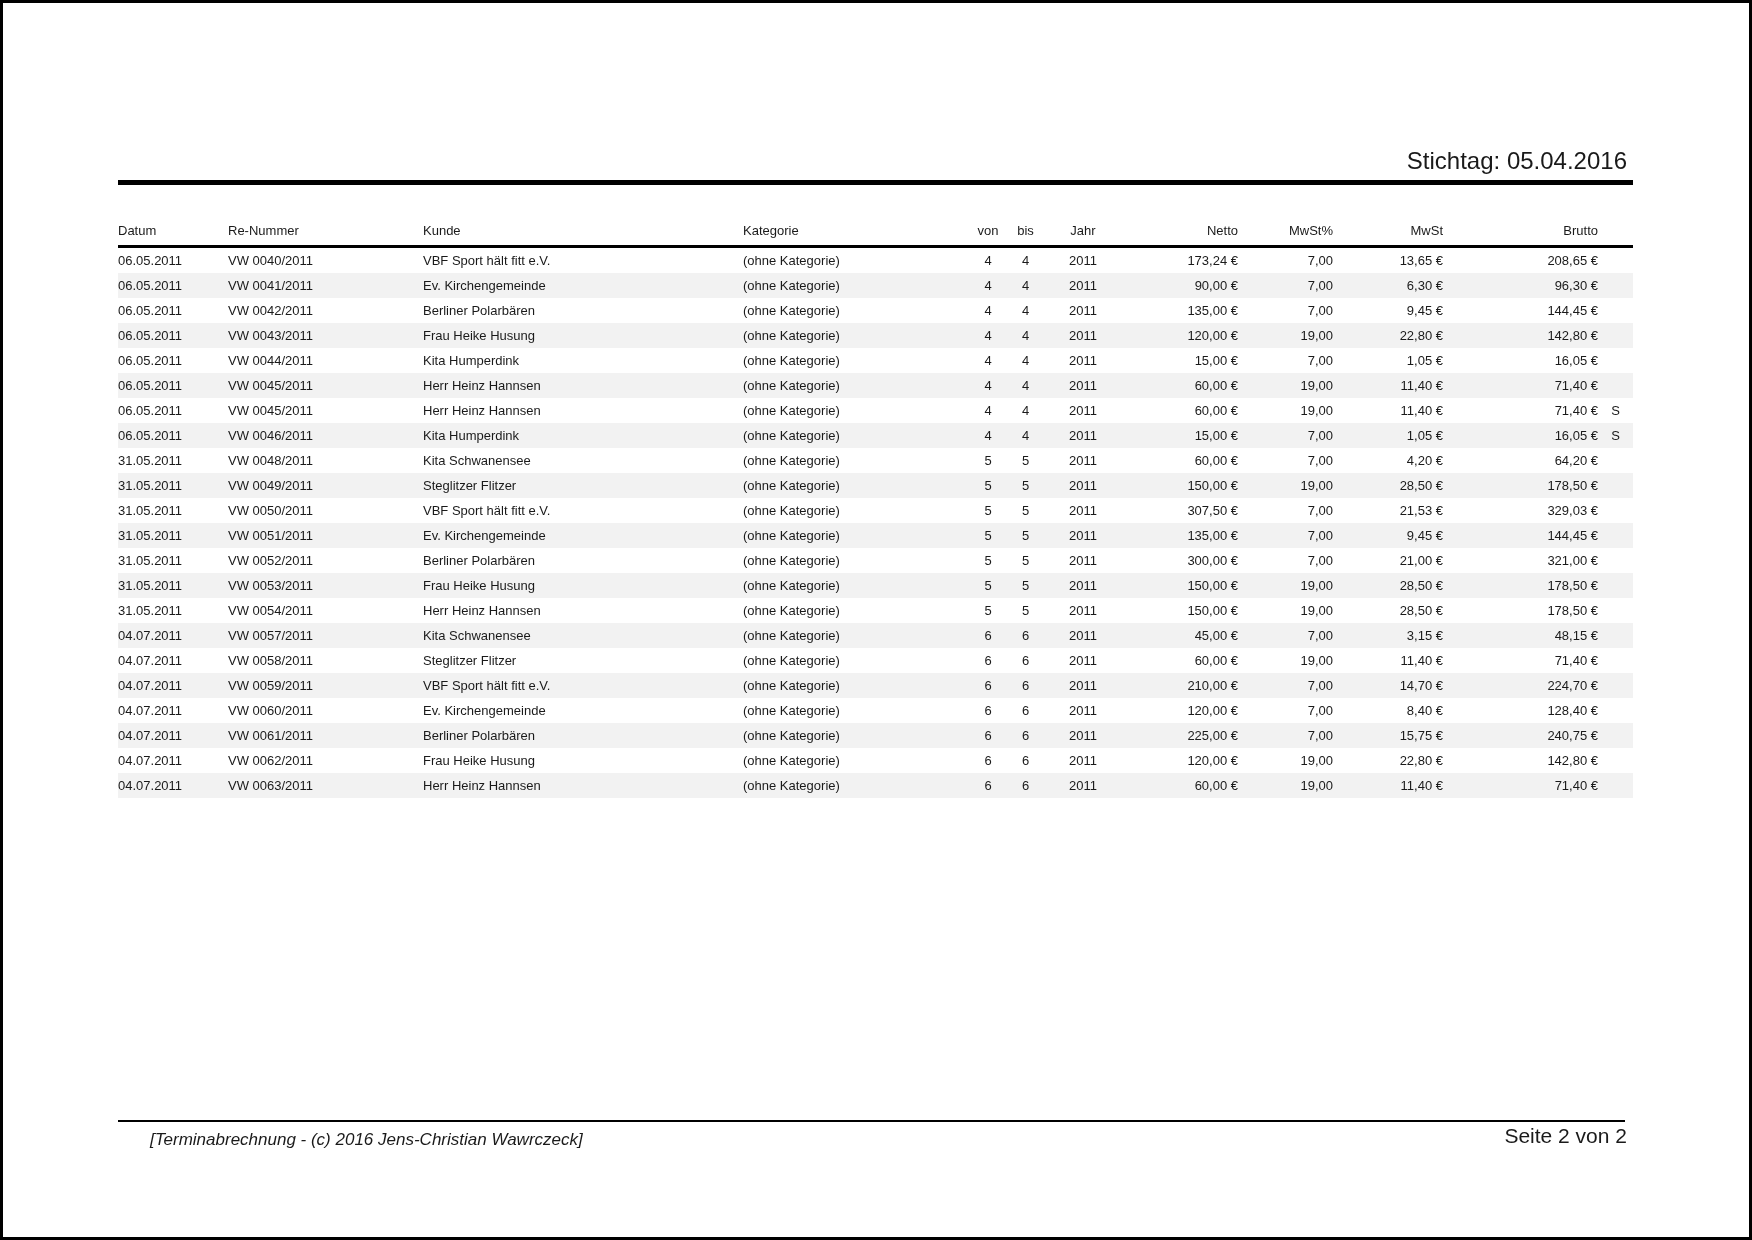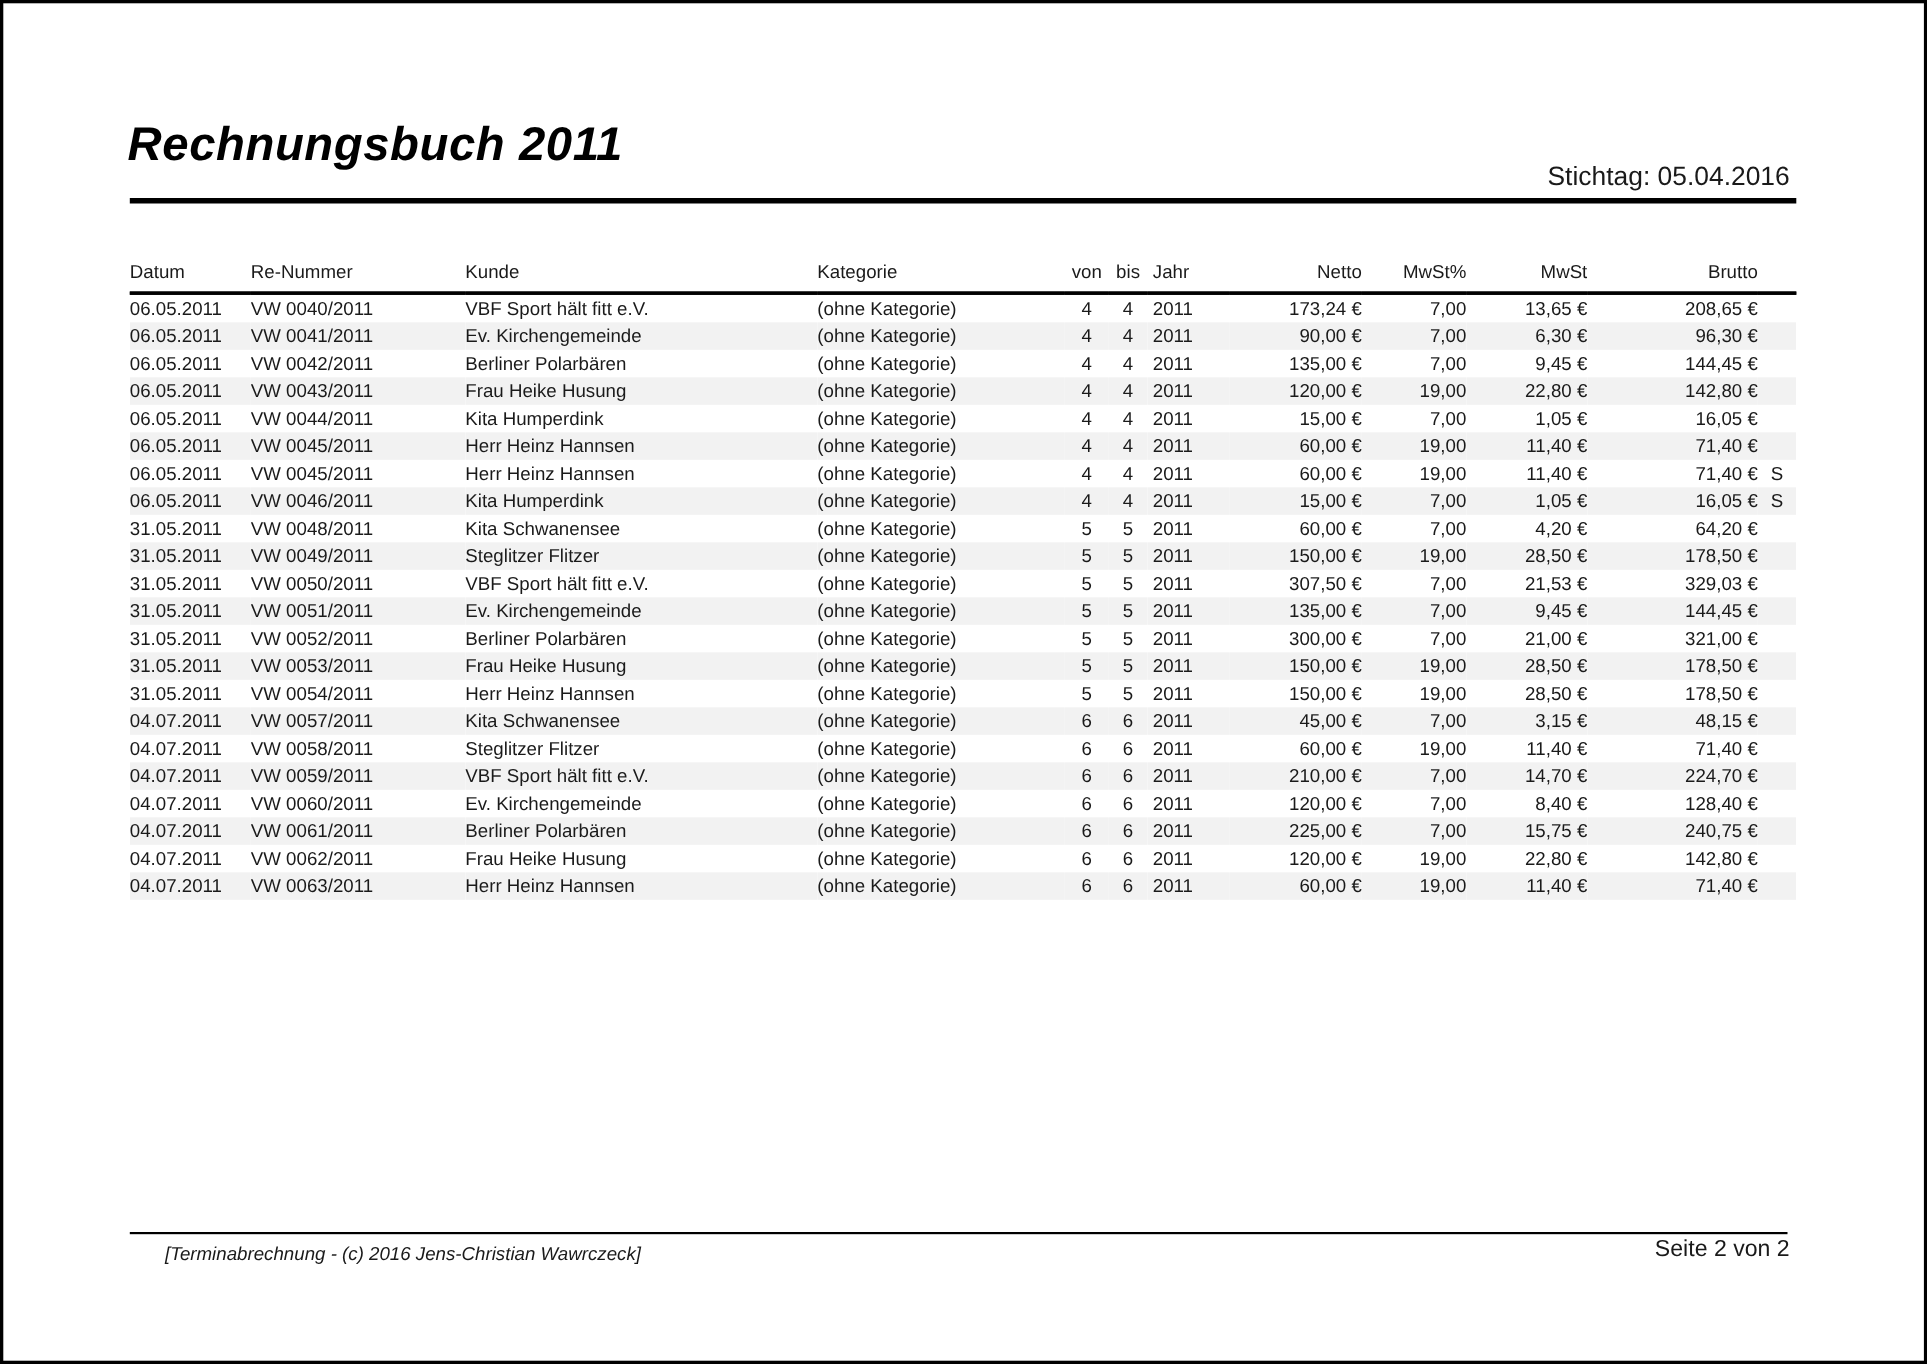--- a/index.html
+++ b/index.html
@@ -28,21 +28,21 @@
     font-size:24px;
   }
   .title-rule{
     position:absolute;left:115px;top:177px;
     width:1515px;height:5px;background:#000;
   }
   table.report{
     position:absolute;left:115px;top:209px;
     width:1515px;
     border-collapse:collapse;table-layout:fixed;
-    font-size:17px;color:var(--ink);margin-top:20px;
+    font-size:13px;color:var(--ink);
   }
   table.report th{
     font-weight:normal;vertical-align:bottom;
     padding:0 0 7px 0;height:26px;
     border-bottom:3px solid #000;
     white-space:nowrap;overflow:hidden;
   }
   table.report tbody td{
     height:25px;line-height:25px;padding:0;
     white-space:nowrap;overflow:hidden;
@@ -51,42 +51,41 @@
   table.report tbody tr:nth-child(even){background:var(--stripe);}
   table.report tfoot td{
     height:29px;line-height:29px;padding:0;
     white-space:nowrap;overflow:hidden;
   }
   table.report tfoot tr:first-child td{border-top:3px solid #000;padding-top:4px;}
   table.report tfoot tr:last-child td{border-bottom:6px double #000;padding-bottom:3px;}
   table.report tfoot tr.bold td{font-weight:bold;}
   .c-datum,.c-renr,.c-kunde,.c-kat{text-align:left;}
   .c-von,.c-bis{text-align:center;}
-  .c-jahr{text-align:left;padding-left:5px !important;}
+  .c-jahr{text-align:center;padding-left:5px !important;}
   .c-netto,.c-mwstp,.c-mwst,.c-brutto{text-align:right;}
   .c-flag{text-align:center;}
   .footer-rule{
     position:absolute;left:115px;top:1117px;
     width:1507px;height:2px;background:#000;
   }
   .footer-left{
     position:absolute;left:115px;top:1127px;
     font-size:17px;font-style:italic;margin-left:32px;
   }
   .footer-right{
     position:absolute;right:122px;top:1121px;
     font-size:21px;
   }
 </style>
 </head>
 <body>
 
 <div class="page">
 
-  <div class="report-title">Rechnungsbuch 2011</div>
   <div class="stichtag">Stichtag: 05.04.2016</div>
   <div class="title-rule"></div>
 
   <table class="report">
     <colgroup>
       <col style="width:110px">
         <col style="width:195px">
         <col style="width:320px">
       <col style="width:225px">
         <col style="width:40px">

